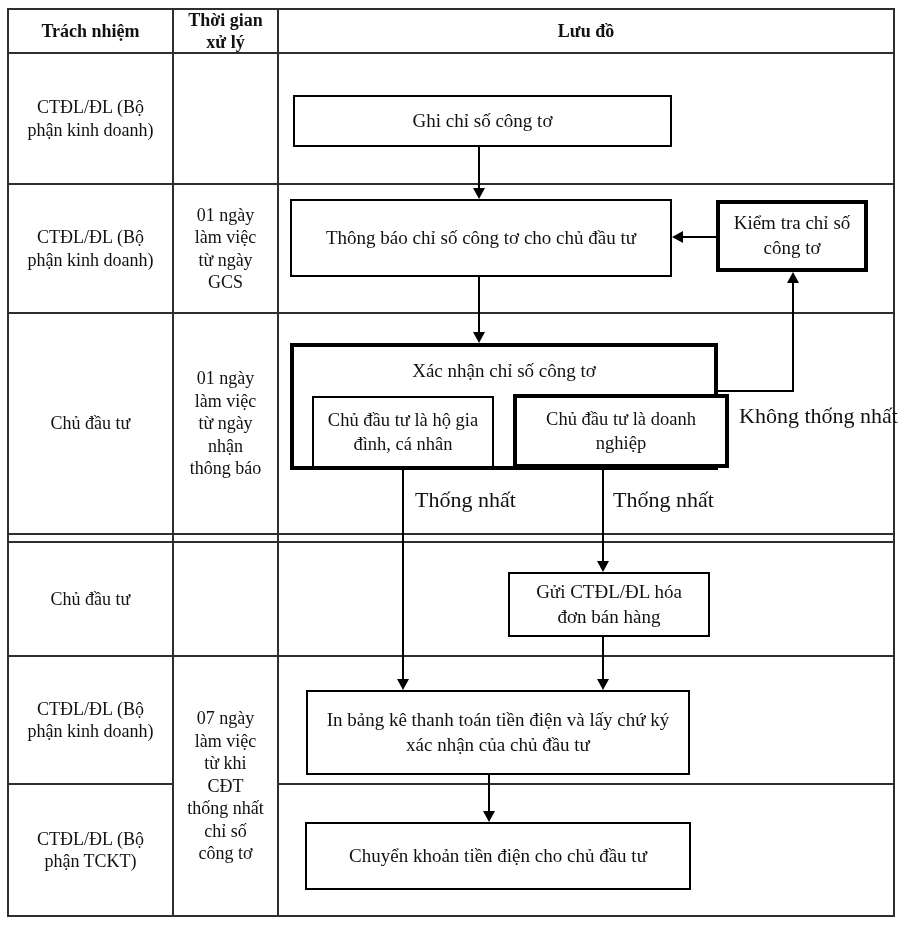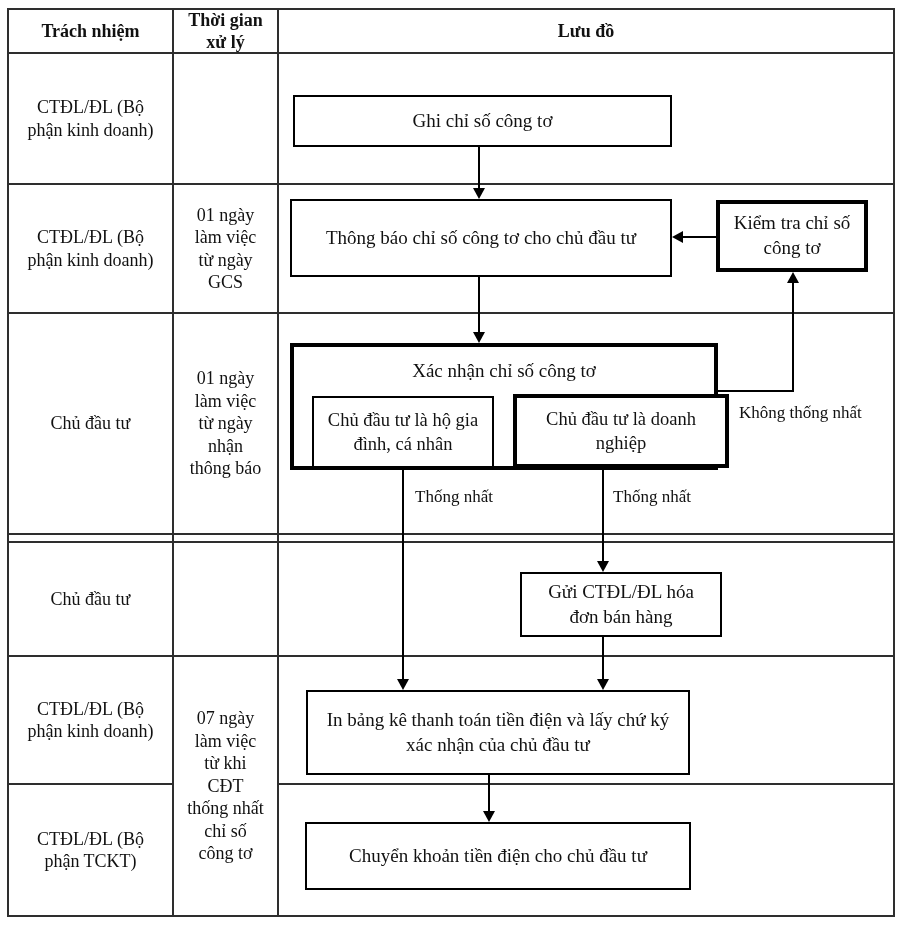--- a/index.html
+++ b/index.html
@@ -14,21 +14,21 @@
     text-align:center;font-size:18px;line-height:1.25;
   }
   .hdr{font-weight:700;}
   .node{
     position:absolute;box-sizing:border-box;background:#fff;
     display:flex;align-items:center;justify-content:center;text-align:center;
     font-size:19px;line-height:1.3;border:2px solid #000;
   }
   .node.bold{border-width:4px;}
   .node.container-box{align-items:flex-start;background:transparent;}
-  .edge-label{position:absolute;font-size:17px;white-space:nowrap;}
+  .edge-label{position:absolute;font-size:22px;white-space:nowrap;}
   .ah{position:absolute;width:0;height:0;}
   .ah-down{border-left:6px solid transparent;border-right:6px solid transparent;border-top:11px solid #000;}
   .ah-up{border-left:6px solid transparent;border-right:6px solid transparent;border-bottom:11px solid #000;}
   .ah-left{border-top:6px solid transparent;border-bottom:6px solid transparent;border-right:11px solid #000;}
 </style>
 </head>
 <body>
 
 <div id="canvas">
 
@@ -69,21 +69,21 @@
   <div class="node bold" style="left:716px;top:200px;width:152px;height:72px;padding:0 6px;">Kiểm tra chỉ số công tơ</div>
 
   <div class="node" style="left:312px;top:396px;width:182px;height:72px;padding:0 6px;font-size:18.5px;">Chủ đầu tư là hộ gia đình, cá nhân</div>
 
   <div class="node bold container-box" style="left:290px;top:343px;width:428px;height:127px;">
     <span style="display:block;width:100%;text-align:center;margin-top:12px;">Xác nhận chỉ số công tơ</span>
   </div>
 
   <div class="node bold" style="left:513px;top:394px;width:216px;height:74px;padding:0 12px;font-size:18.5px;">Chủ đầu tư là doanh nghiệp</div>
 
-  <div class="node" style="left:520px;top:572px;width:202px;height:65px;padding:0 10px;">Gửi CTĐL/ĐL hóa đơn bán hàng</div>
+  <div class="node" style="left:508px;top:572px;width:202px;height:65px;padding:0 10px;">Gửi CTĐL/ĐL hóa đơn bán hàng</div>
 
   <div class="node" style="left:306px;top:690px;width:384px;height:85px;padding:0 12px;">In bảng kê thanh toán tiền điện và lấy chứ ký xác nhận của chủ đầu tư</div>
 
   <div class="node" style="left:305px;top:822px;width:386px;height:68px;padding:0 12px;">Chuyển khoản tiền điện cho chủ đầu tư</div>
 
   <div class="conn" style="left:478px;top:147px;width:2px;height:42px;"></div>
   <div class="ah ah-down" style="left:473px;top:188px;"></div>
 
   <div class="conn" style="left:478px;top:277px;width:2px;height:55px;"></div>
   <div class="ah ah-down" style="left:473px;top:332px;"></div>

